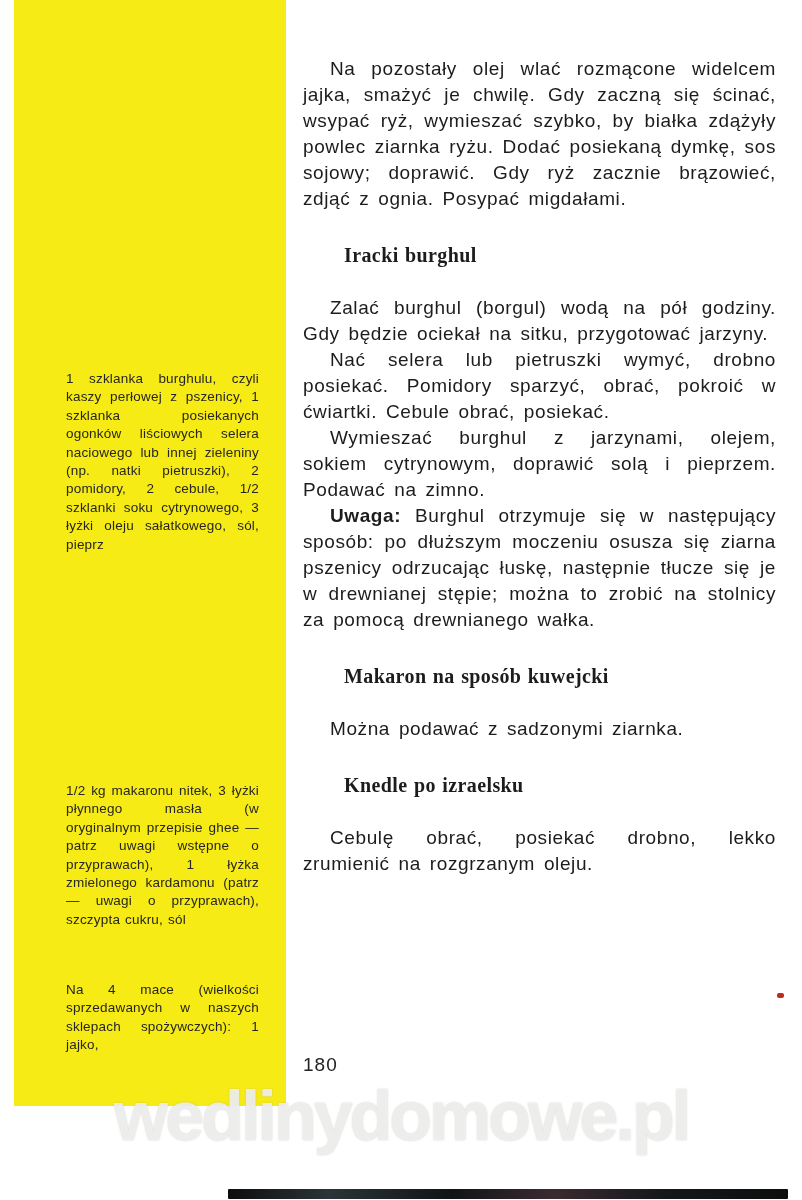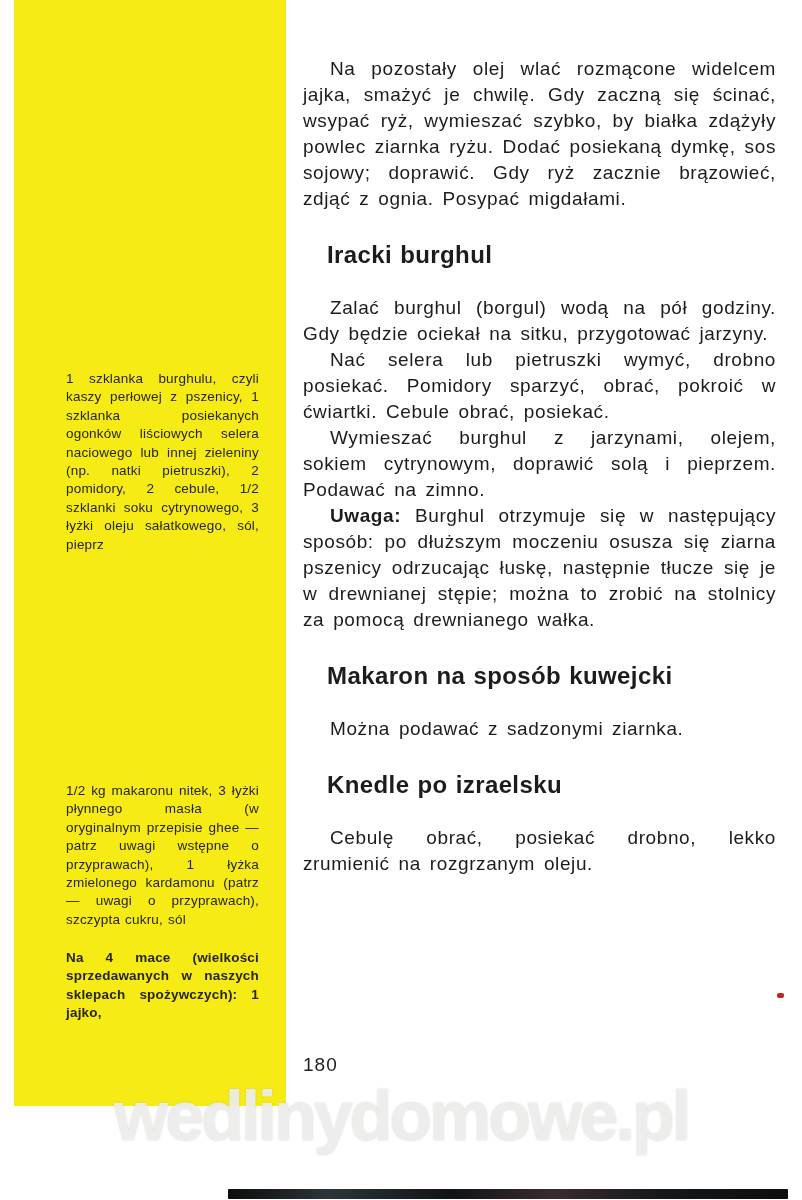--- a/index.html
+++ b/index.html
@@ -30,44 +30,45 @@
     left: 66px;
     font-size: 13.5px;
     line-height: 18.4px;
     text-align: justify;
     letter-spacing: 0.2px;
     word-spacing: 1px;
     color: #262620;
   }
   .note-1 { top: 370px; }
   .note-2 { top: 782px; }
-  .note-3 { top: 949px; font-weight: bold; }
+  .note-3 { top: 981px; }
   .main {
     position: absolute;
     left: 303px;
     top: 56px;
     width: 473px;
     font-size: 19px;
     line-height: 26px;
     letter-spacing: 0.6px;
     word-spacing: 3px;
     text-align: justify;
   }
   .para {
     margin: 0;
     text-indent: 27px;
   }
   .noindent { text-indent: 0; }
   .heading {
-    margin: 30px 0 27px 24px;
-    font-size: 24px;
+    margin: 30px 0 27px 41px;
+    font-size: 20px;
     font-weight: bold;
     letter-spacing: 0.4px;
     word-spacing: 1px;
     text-align: left;
+    font-family: Liberation Serif, serif;
   }
   .page-number {
     position: absolute;
     left: 303px;
     top: 1054px;
     font-size: 19px;
     letter-spacing: 1px;
     color: #222222;
   }
   .watermark {

